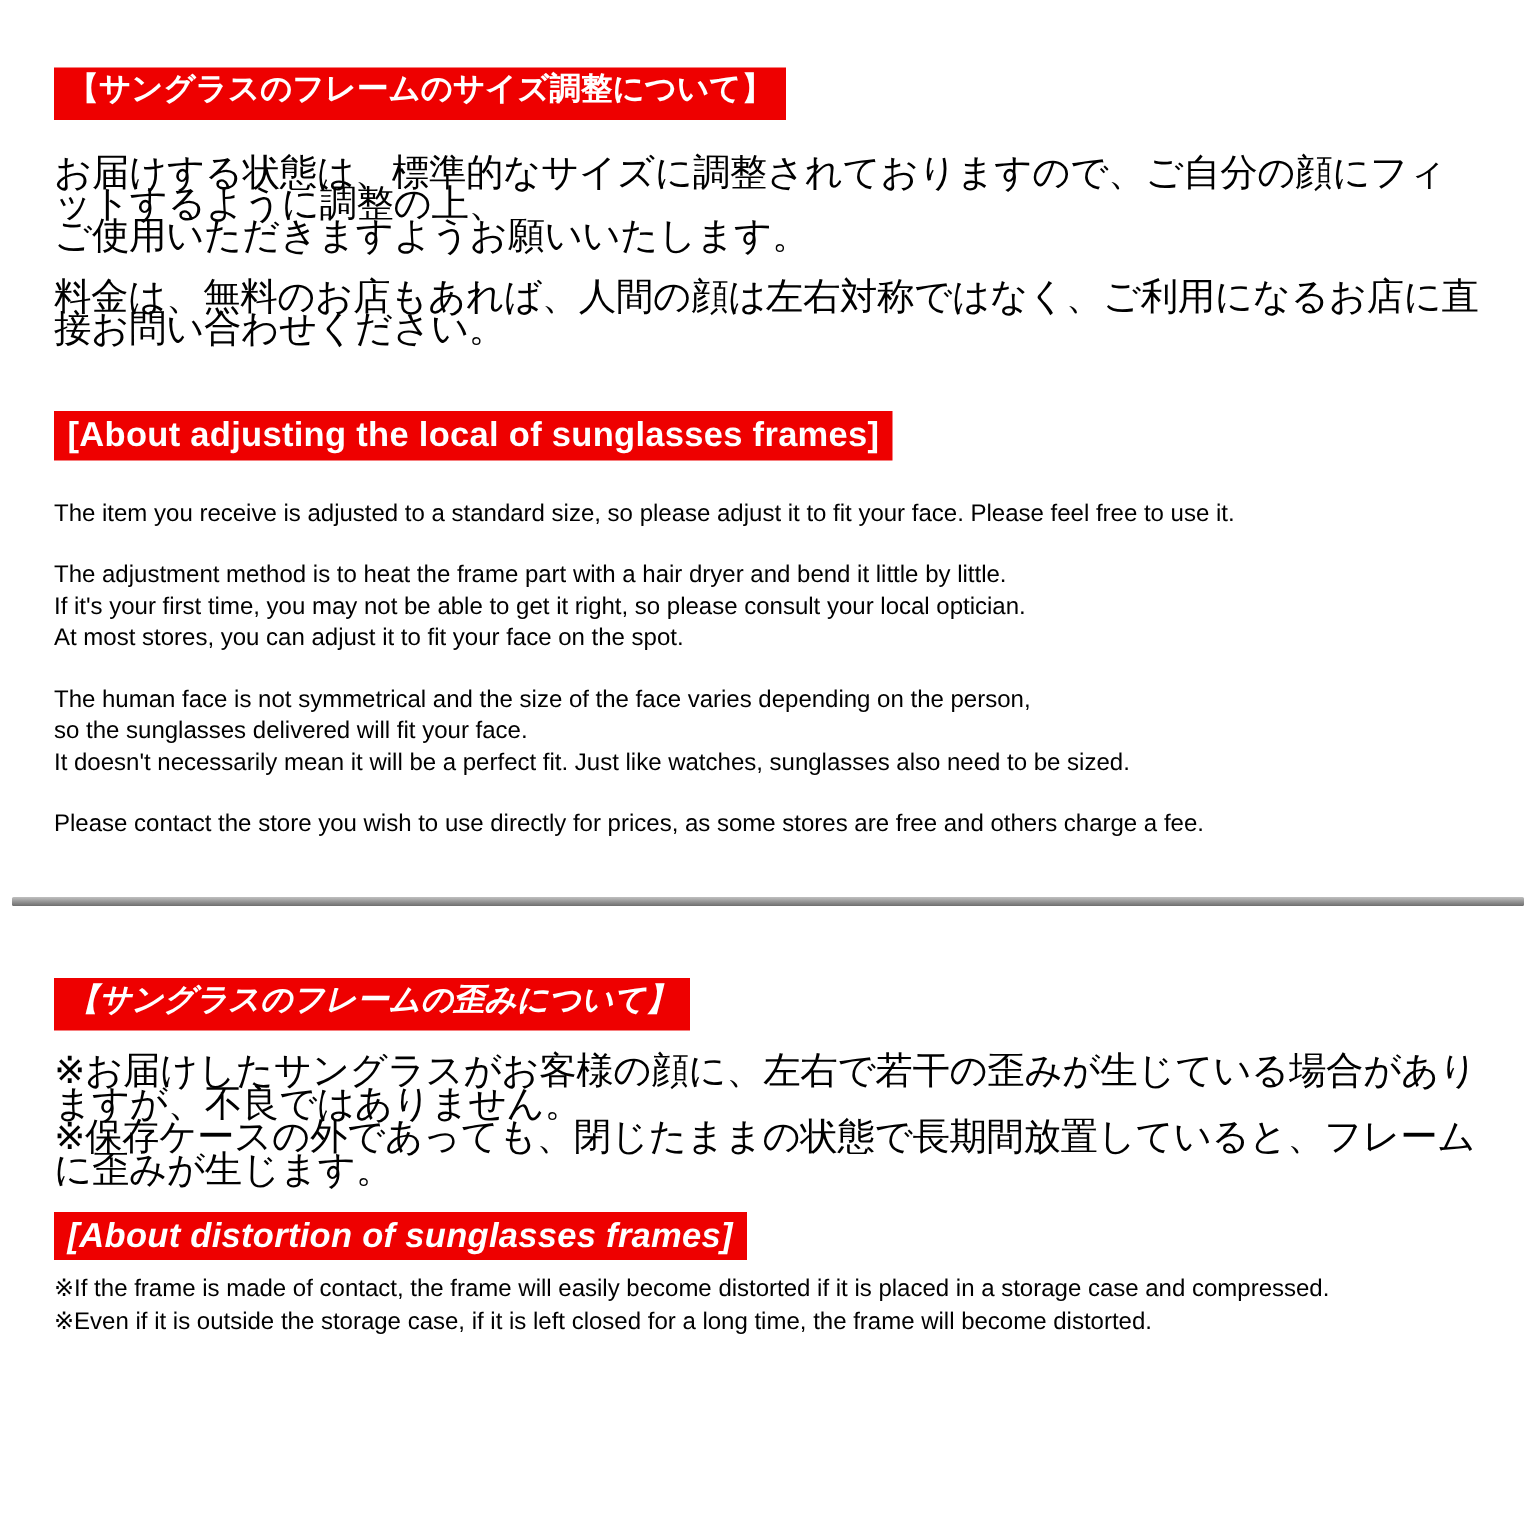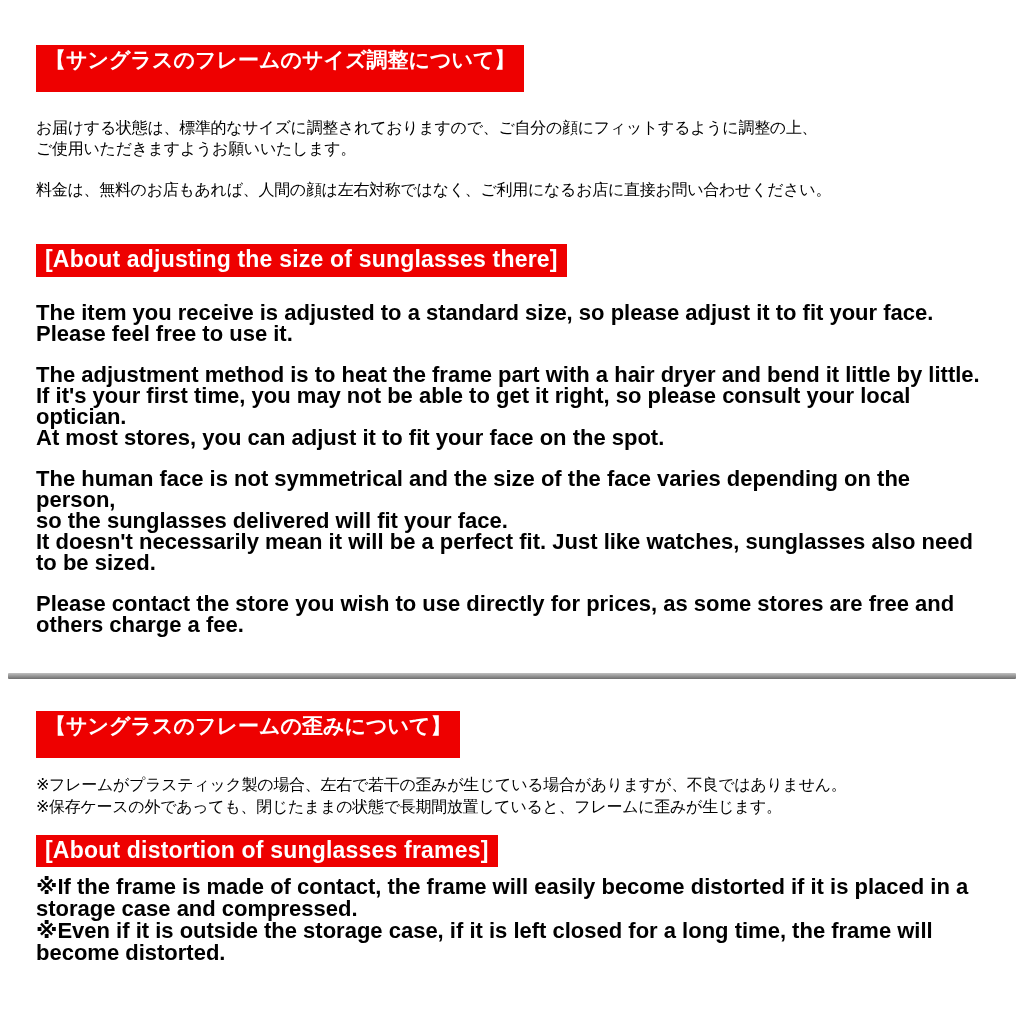--- a/index.html
+++ b/index.html
@@ -26,45 +26,44 @@
   .heading-box {
     display: inline-block;
     background: #ee0000;
     color: #ffffff;
     font-weight: bold;
     line-height: 1.15;
     white-space: nowrap;
   }
   .jp-heading {
     font-size: 21px;
-    padding: 3px 9px 20px 9px;
+    padding: 3px 9px 8px 9px;
   }
   .en-heading {
     font-size: 23px;
     padding: 2px 9px 4px 9px;
     letter-spacing: 0.2px;
   }
   .h-size-jp   { margin-top: 45px; }
   .h-size-en   { margin-top: 44px; }
-  .h-dist-jp   { margin-top: 32px; }
-  .h-dist-en   { margin-top: 17px; }
+  .h-dist-jp   { margin-top: 48px; font-style: italic; }
+  .h-dist-en   { margin-top: 17px; font-style: italic; }
 
   p {
     margin: 0;
     white-space: pre-line;
   }
   .jp-body {
-    font-size: 16px;
+    font-size: 25px;
     line-height: 21px;
     letter-spacing: -0.3px;
   }
   .en-body {
-    font-size: 22px;
+    font-size: 16px;
     line-height: 21px;
-    font-weight: bold;
   }
   .para { margin-top: 20px; }
   .first-after-heading { margin-top: 25px; }
   .note { margin: 0; line-height: 22px; }
   .notes-jp { margin-top: 16px; }
   .notes-en { margin-top: 9px; }
 
   .divider {
     margin: 38px 8px 0 8px;
     height: 6px;
@@ -84,21 +83,21 @@
     </div>
 
     <p class="jp-body para first-after-heading">お届けする状態は、標準的なサイズに調整されておりますので、ご自分の顔にフィットするように調整の上、
 ご使用いただきますようお願いいたします。</p>
 
 
 
     <p class="jp-body para">料金は、無料のお店もあれば、人間の顔は左右対称ではなく、ご利用になるお店に直接お問い合わせください。</p>
 
     <div class="heading-row h-size-en">
-      <span class="heading-box en-heading">[About adjusting the size of sunglasses there]</span>
+      <span class="heading-box en-heading">[About adjusting the local of sunglasses frames]</span>
     </div>
 
     <p class="en-body para first-after-heading">The item you receive is adjusted to a standard size, so please adjust it to fit your face. Please feel free to use it.</p>
 
     <p class="en-body para">The adjustment method is to heat the frame part with a hair dryer and bend it little by little.
 If it's your first time, you may not be able to get it right, so please consult your local optician.
 At most stores, you can adjust it to fit your face on the spot.</p>
 
     <p class="en-body para">The human face is not symmetrical and the size of the face varies depending on the person,
 so the sunglasses delivered will fit your face.
@@ -110,21 +109,21 @@
 
   <div class="divider"></div>
 
   <div class="content">
 
     <div class="heading-row h-dist-jp">
       <span class="heading-box jp-heading">【サングラスのフレームの歪みについて】</span>
     </div>
 
     <div class="notes-jp">
-      <p class="jp-body note">※フレームがプラスティック製の場合、左右で若干の歪みが生じている場合がありますが、不良ではありません。</p>
+      <p class="jp-body note">※お届けしたサングラスがお客様の顔に、左右で若干の歪みが生じている場合がありますが、不良ではありません。</p>
       <p class="jp-body note">※保存ケースの外であっても、閉じたままの状態で長期間放置していると、フレームに歪みが生じます。</p>
     </div>
 
     <div class="heading-row h-dist-en">
       <span class="heading-box en-heading">[About distortion of sunglasses frames]</span>
     </div>
 
     <div class="notes-en">
       <p class="en-body note">※If the frame is made of contact, the frame will easily become distorted if it is placed in a storage case and compressed.</p>
       <p class="en-body note">※Even if it is outside the storage case, if it is left closed for a long time, the frame will become distorted.</p>

